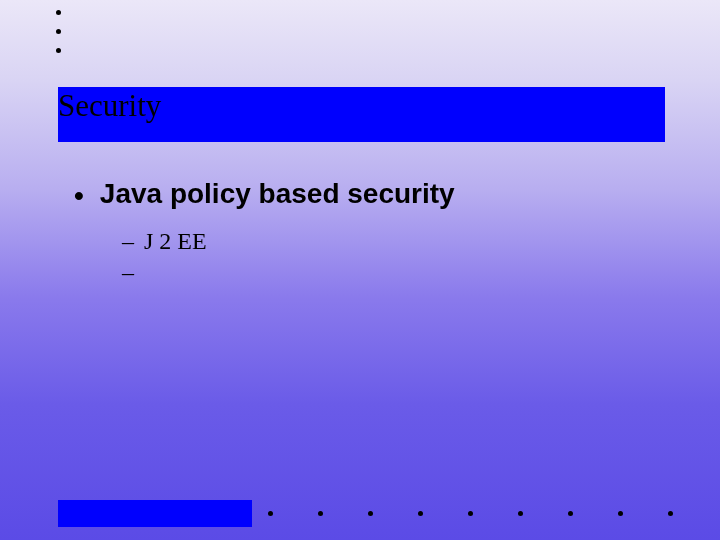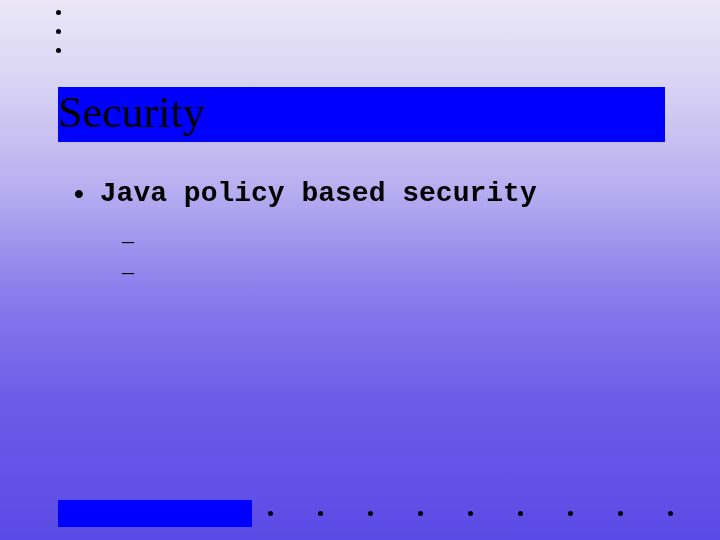--- a/index.html
+++ b/index.html
@@ -30,21 +30,21 @@
     top: 87px;
     left: 58px;
     width: 607px;
     height: 55px;
     background: #0000fe;
     display: flex;
     align-items: flex-start;
     padding-top: 2px;
   }
   .title-text {
-    font-size: 44px;
+    font-size: 31px;
     color: #000;
     line-height: 1.1;
     font-weight: 400;
   }
   .content {
     position: absolute;
     top: 178px;
     left: 74px;
     width: 580px;
   }
@@ -57,21 +57,21 @@
     font-size: 28px;
     font-family: Arial, sans-serif;
     font-weight: bold;
     margin-right: 16px;
     line-height: 1;
     position: relative;
     top: 2px;
   }
   .bullet-1 .text {
     font-size: 28px;
-    font-family: Liberation Mono, monospace;
+    font-family: Liberation Sans, sans-serif;
     font-weight: bold;
     color: #000;
   }
   .sublist {
     margin-left: 48px;
   }
   .bullet-2 {
     display: flex;
     align-items: baseline;
     margin-bottom: 4px;
@@ -124,20 +124,21 @@
   </div>
 
   <div class="content">
     <div class="bullet-1">
       <span class="marker">•</span>
       <span class="text">Java policy based security</span>
     </div>
     <div class="sublist">
       <div class="bullet-2">
         <span class="marker">–</span>
+        <span class="text">J 2 EE</span>
       </div>
       <div class="bullet-2">
         <span class="marker">–</span>
       </div>
     </div>
   </div>
 
   <div class="footer-bar"></div>
 
   <div class="bottom-dots">

